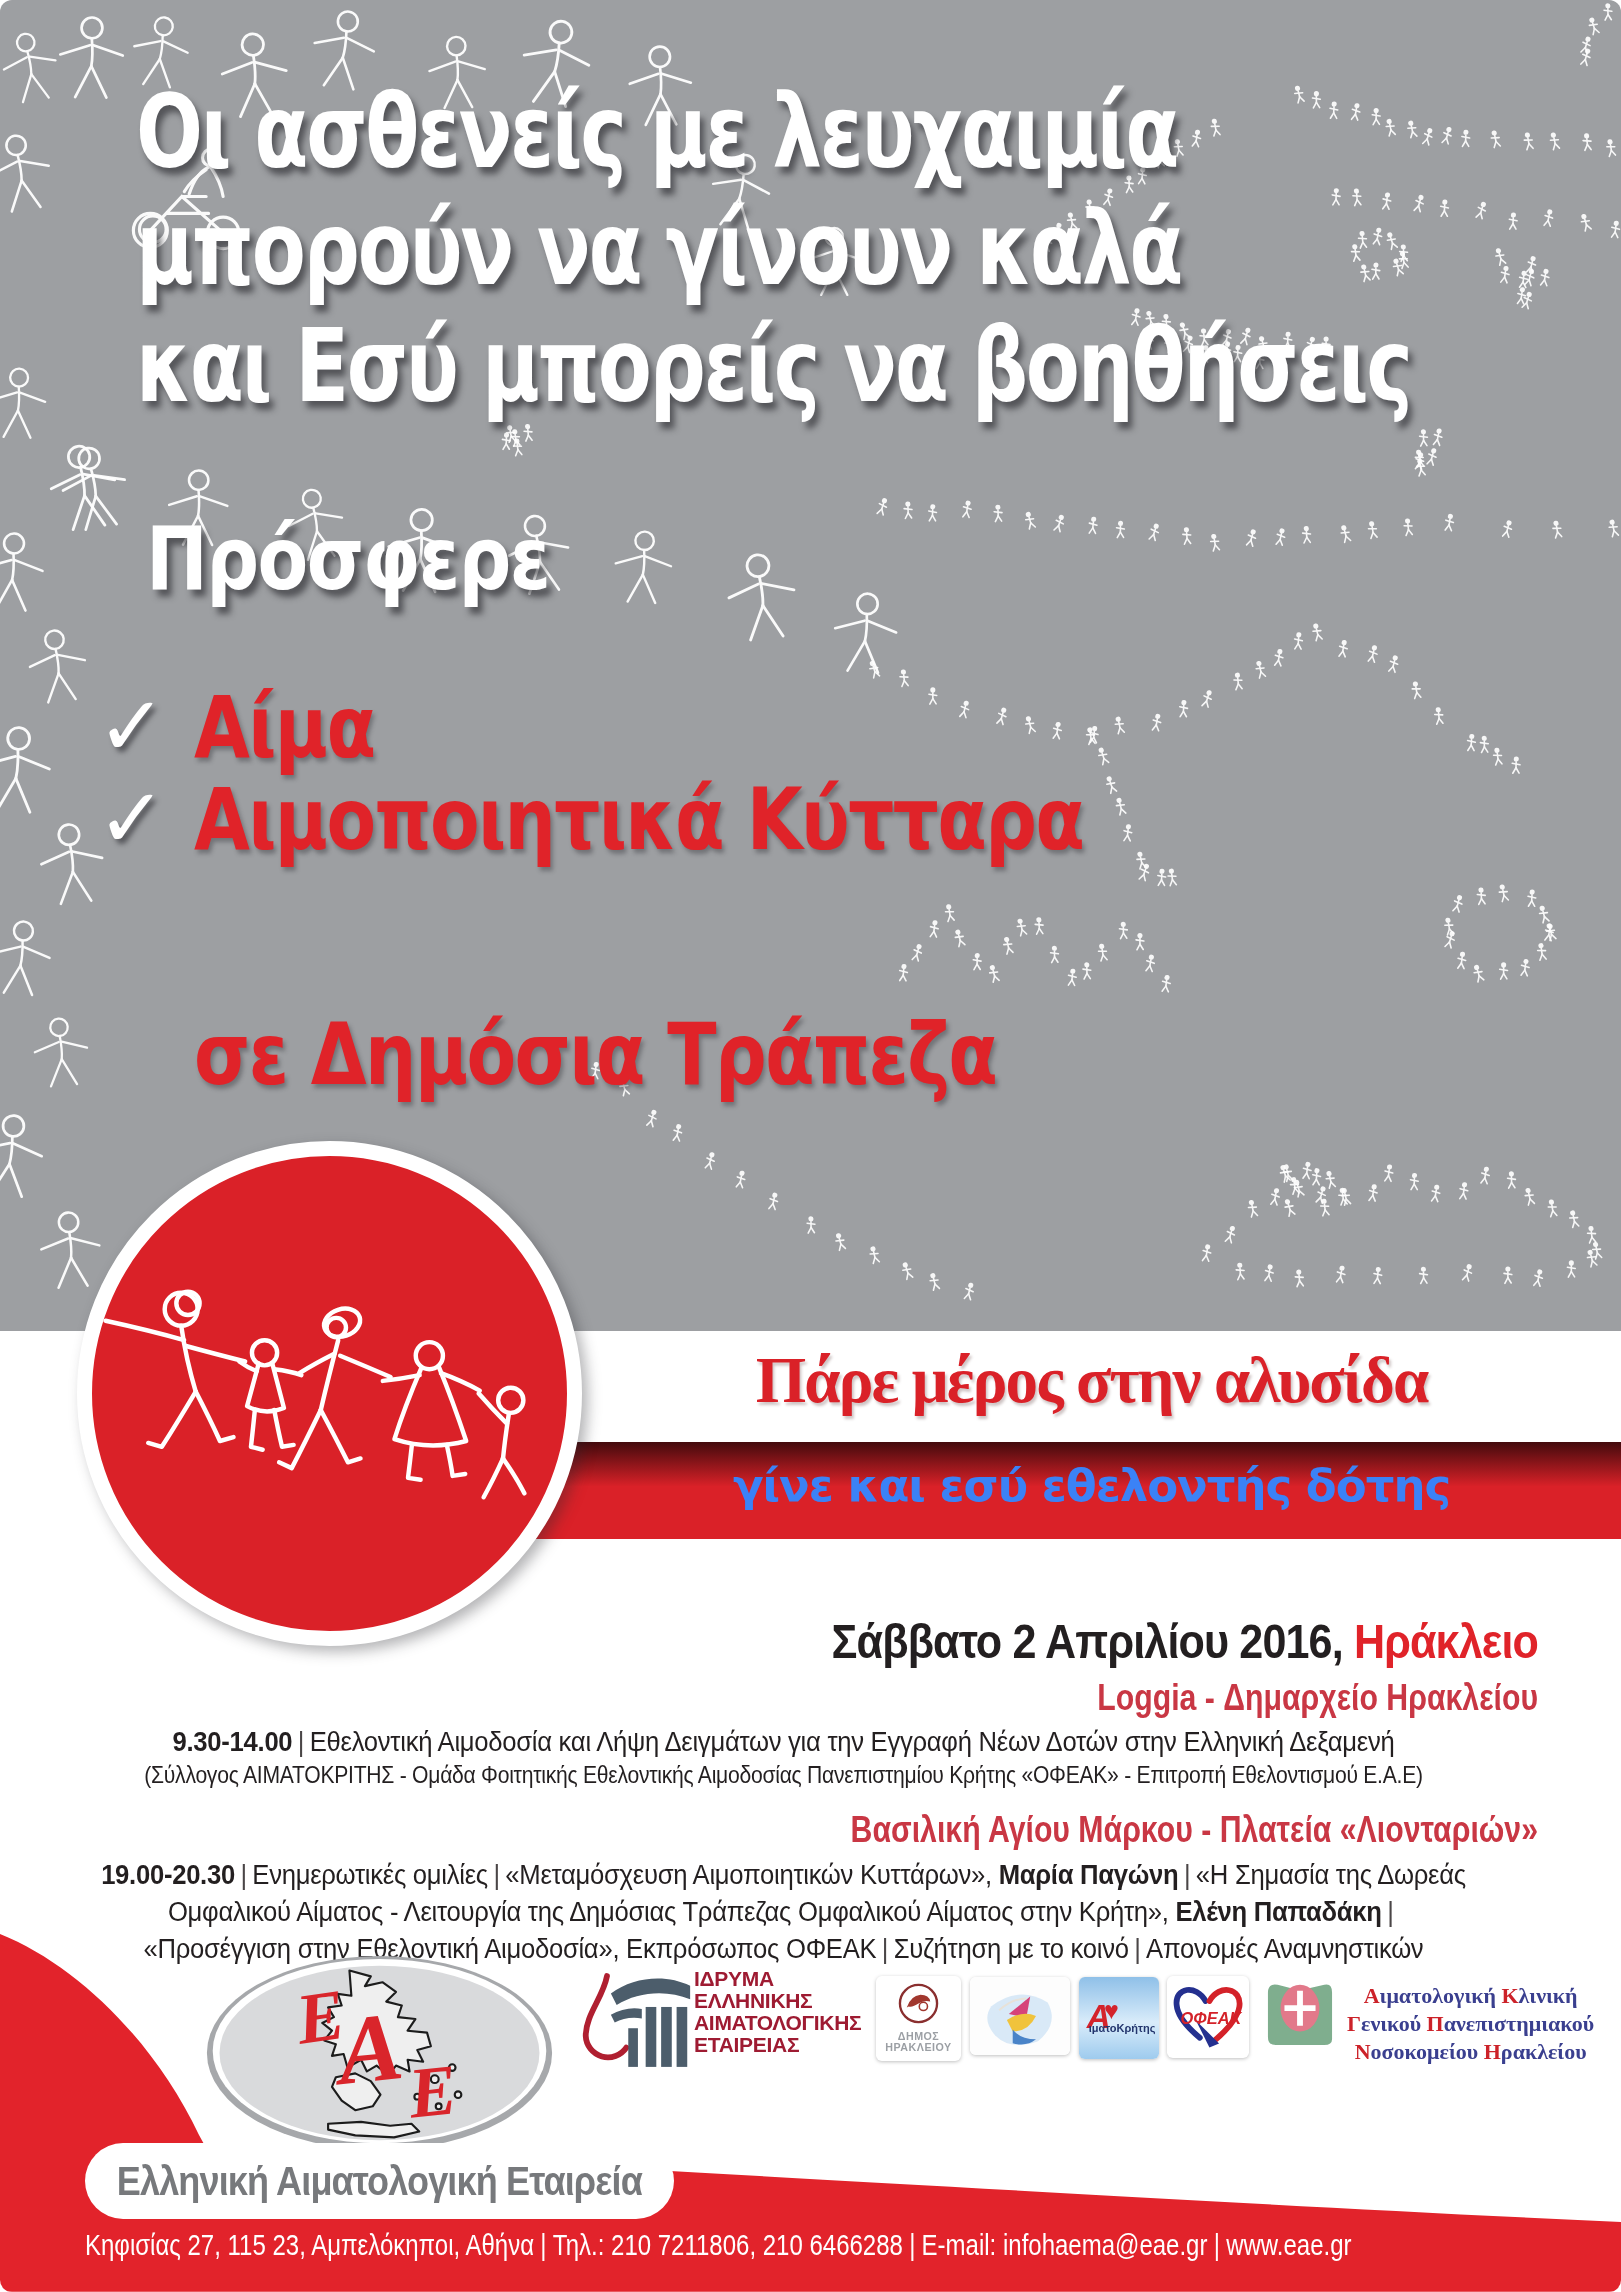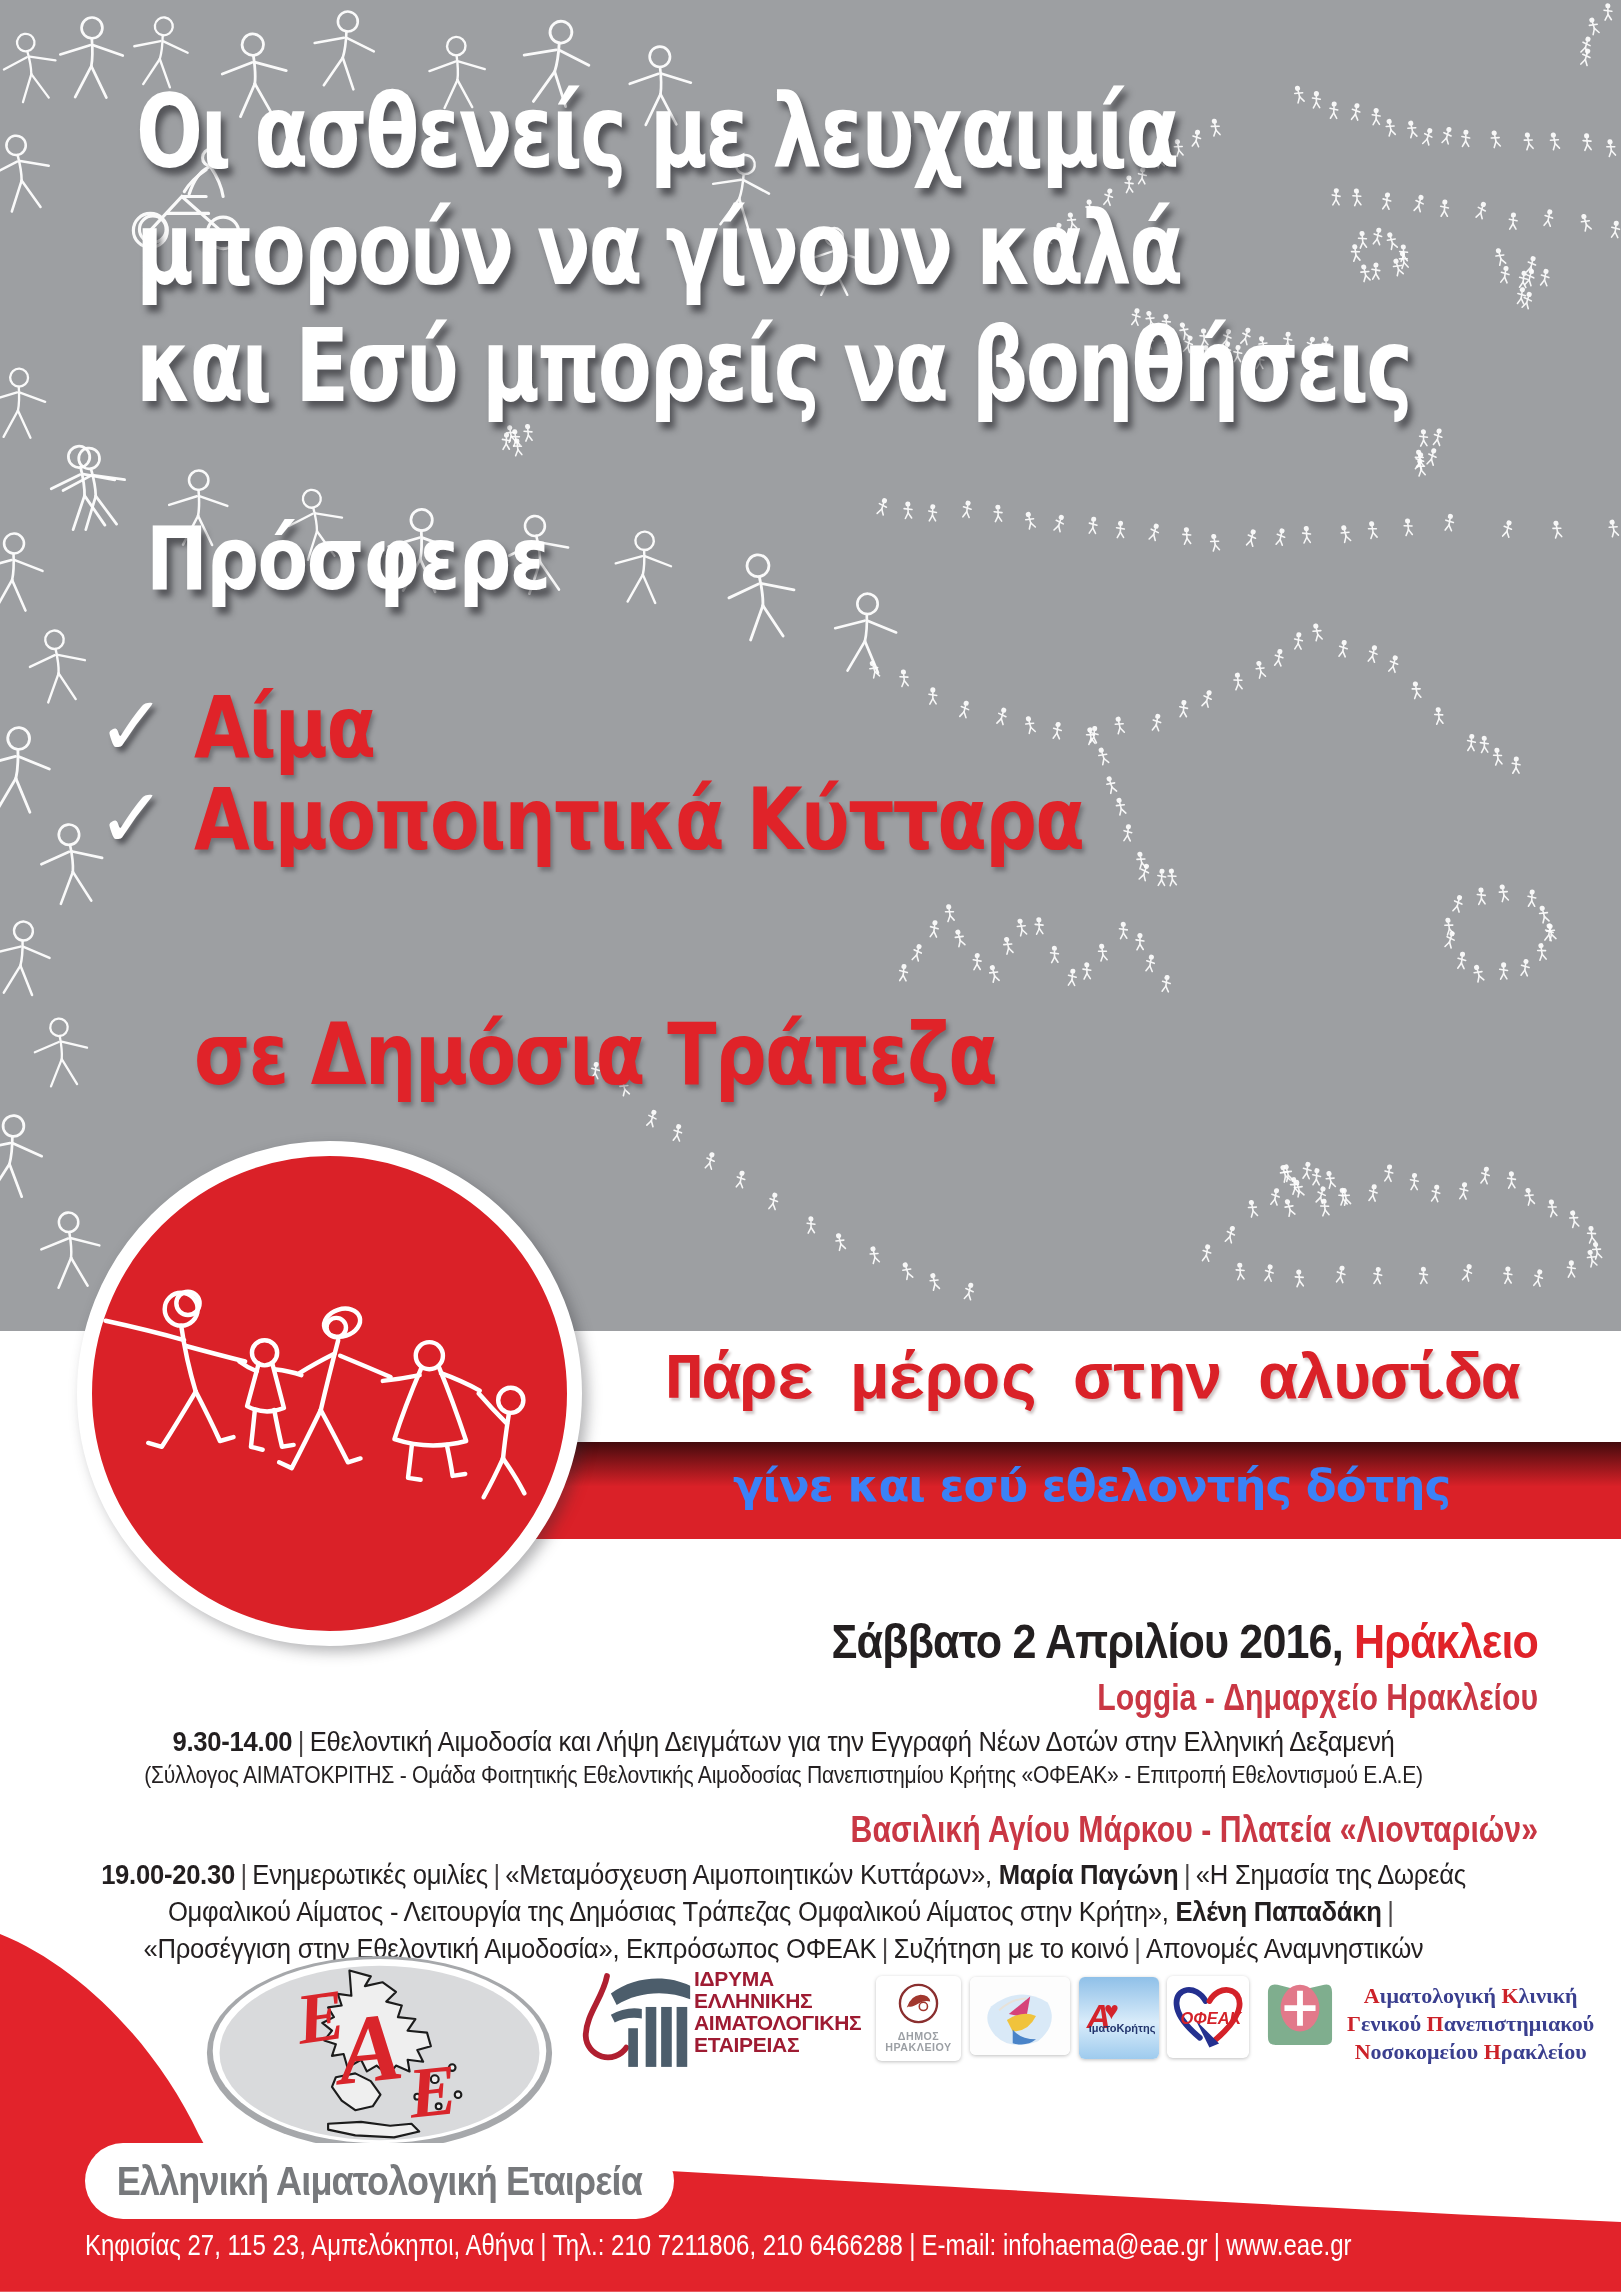--- a/index.html
+++ b/index.html
@@ -1,17 +1,17 @@
 <!DOCTYPE html>
 <html><head>
 <meta charset="utf-8">
 <style>
   html,body{margin:0;padding:0;background:#fff;}
   .poster{position:relative;width:1621px;height:2292px;overflow:hidden;background:#fff;
-          font-family:"Liberation Sans",sans-serif;}
+          font-family:"Liberation Sans",sans-serif;border-radius:12px;}
   
   .gray-bg{position:absolute;left:0;top:0;width:1621px;height:1331px;background:#9d9fa2;}
   #decor{position:absolute;left:0;top:0;width:1621px;height:1331px;}
   .headline{position:absolute;left:136px;top:74px;color:#fff;font-family:"DejaVu Sans",sans-serif;
             font-weight:bold;font-size:101px;line-height:117px;letter-spacing:-2.9px;white-space:nowrap;
             text-shadow:5.8px 6.8px 6.8px rgba(35,35,40,.6);}
   .headline div{transform:scaleX(.78);transform-origin:left top;}
   .offer-title{position:absolute;left:146px;top:508px;color:#fff;font-family:"DejaVu Sans",sans-serif;
             font-weight:bold;font-size:87px;letter-spacing:-1.9px;white-space:nowrap;
             text-shadow:5.8px 6.8px 6.8px rgba(35,35,40,.6);transform:scaleX(.85);transform-origin:left top;}
@@ -20,21 +20,21 @@
             text-shadow:3.9px 4.9px 5.8px rgba(35,35,40,.55);width:97px;}
   .check-row .lbl{display:inline-block;color:#e02329;font-size:85px;letter-spacing:-1.9px;
             text-shadow:2.9px 3.9px 4.9px rgba(35,35,40,.35);transform:scaleX(.85);transform-origin:left top;}
   .row1{top:654px;margin-top:24px;} .row2{top:770px;} .row3{top:888px;} .row4{top:1005px;left:194px;}
   .row4 .lbl{text-shadow:2.9px 3.9px 4.9px rgba(35,35,40,.35);}
   
   .band-red{position:absolute;left:281px;top:1442px;width:1340px;height:97px;background:#da2128;}
   .band-red::before{content:"";position:absolute;inset:0;
       background:linear-gradient(180deg,rgba(25,4,5,.78),rgba(25,4,5,0) 46%);}
   .banner-l1{position:absolute;left:621px;top:1331px;width:941px;height:99px;display:flex;align-items:center;
-      justify-content:center;color:#da2128;font-family:Liberation Mono, monospace;font-weight:bold;
+      justify-content:center;color:#da2128;font-family:Liberation Serif, serif;font-weight:bold;
       font-size:65px;letter-spacing:-1.9px;white-space:nowrap;text-shadow:1.9px 2.9px 2.9px rgba(60,20,20,.25);}
   .banner-l2{position:absolute;left:621px;top:1442px;width:941px;height:87px;display:flex;align-items:center;
       justify-content:center;color:#3b82f6;font-family:"DejaVu Sans",sans-serif;font-weight:bold;
       font-size:45px;letter-spacing:-1px;white-space:nowrap;z-index:3;}
   .red-circle{position:absolute;left:77px;top:1141px;width:475px;height:475px;border-radius:50%;
       background:#da2128;border:15.5px solid #fff;z-index:2;box-shadow:5.8px 5.8px 13.6px rgba(40,40,45,.35);}
   
   .schedule{position:absolute;left:29px;top:1613px;width:1509px;color:#231f20;}
   .sch-date{font-size:49px;font-weight:bold;text-align:right;letter-spacing:-1px;white-space:nowrap;
       transform:scaleX(.88);transform-origin:right top;}

